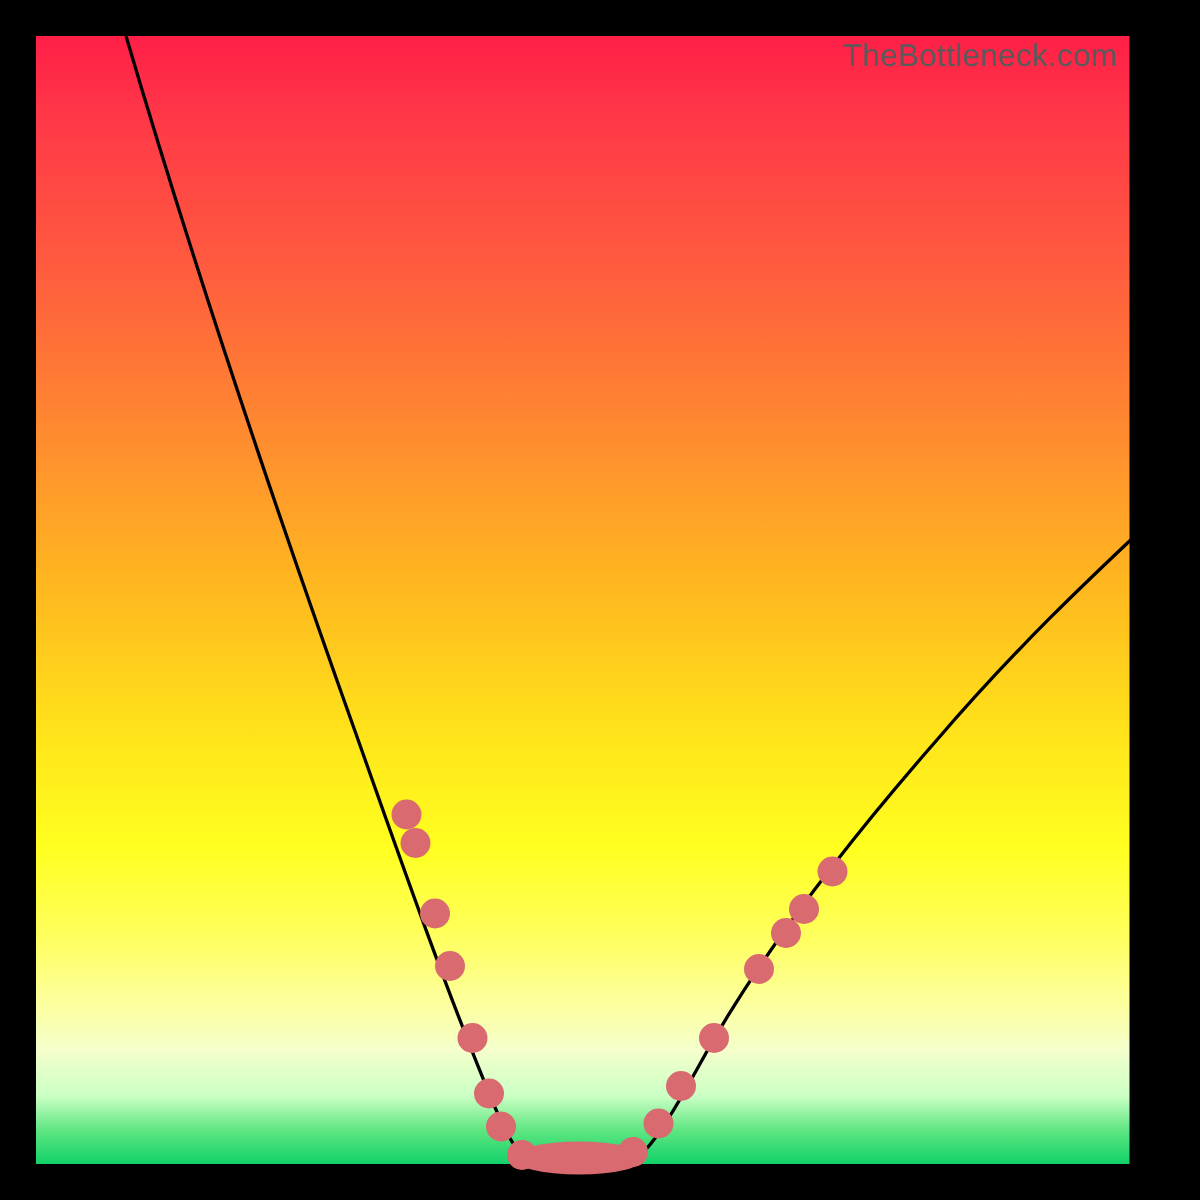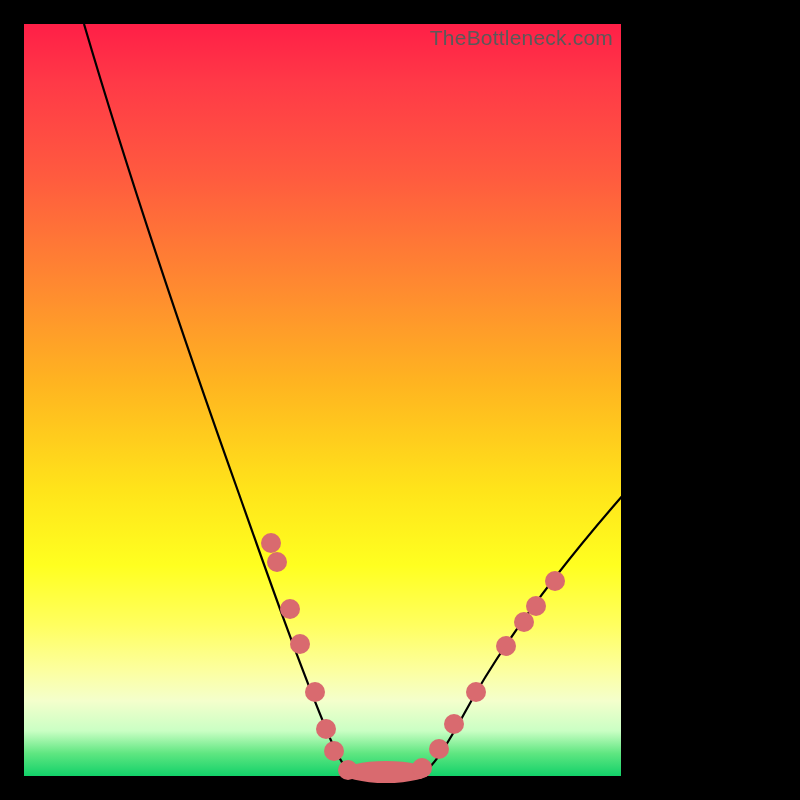--- a/index.html
+++ b/index.html
@@ -15,21 +15,21 @@
     position: relative;
     width: 800px;
     height: 800px;
     background: #000;
   }
   
   .plot {
     position: absolute;
     left: 24px;
     top: 24px;
-    width: 597px;
+    width: 729px;
     height: 752px;
     background: linear-gradient(
       to bottom,
       #ff1f47 0%,
       #ff3a47 8%,
       #ff5a3f 20%,
       #ff8a30 35%,
       #ffb520 48%,
       #ffe41a 62%,
       #ffff20 72%,

